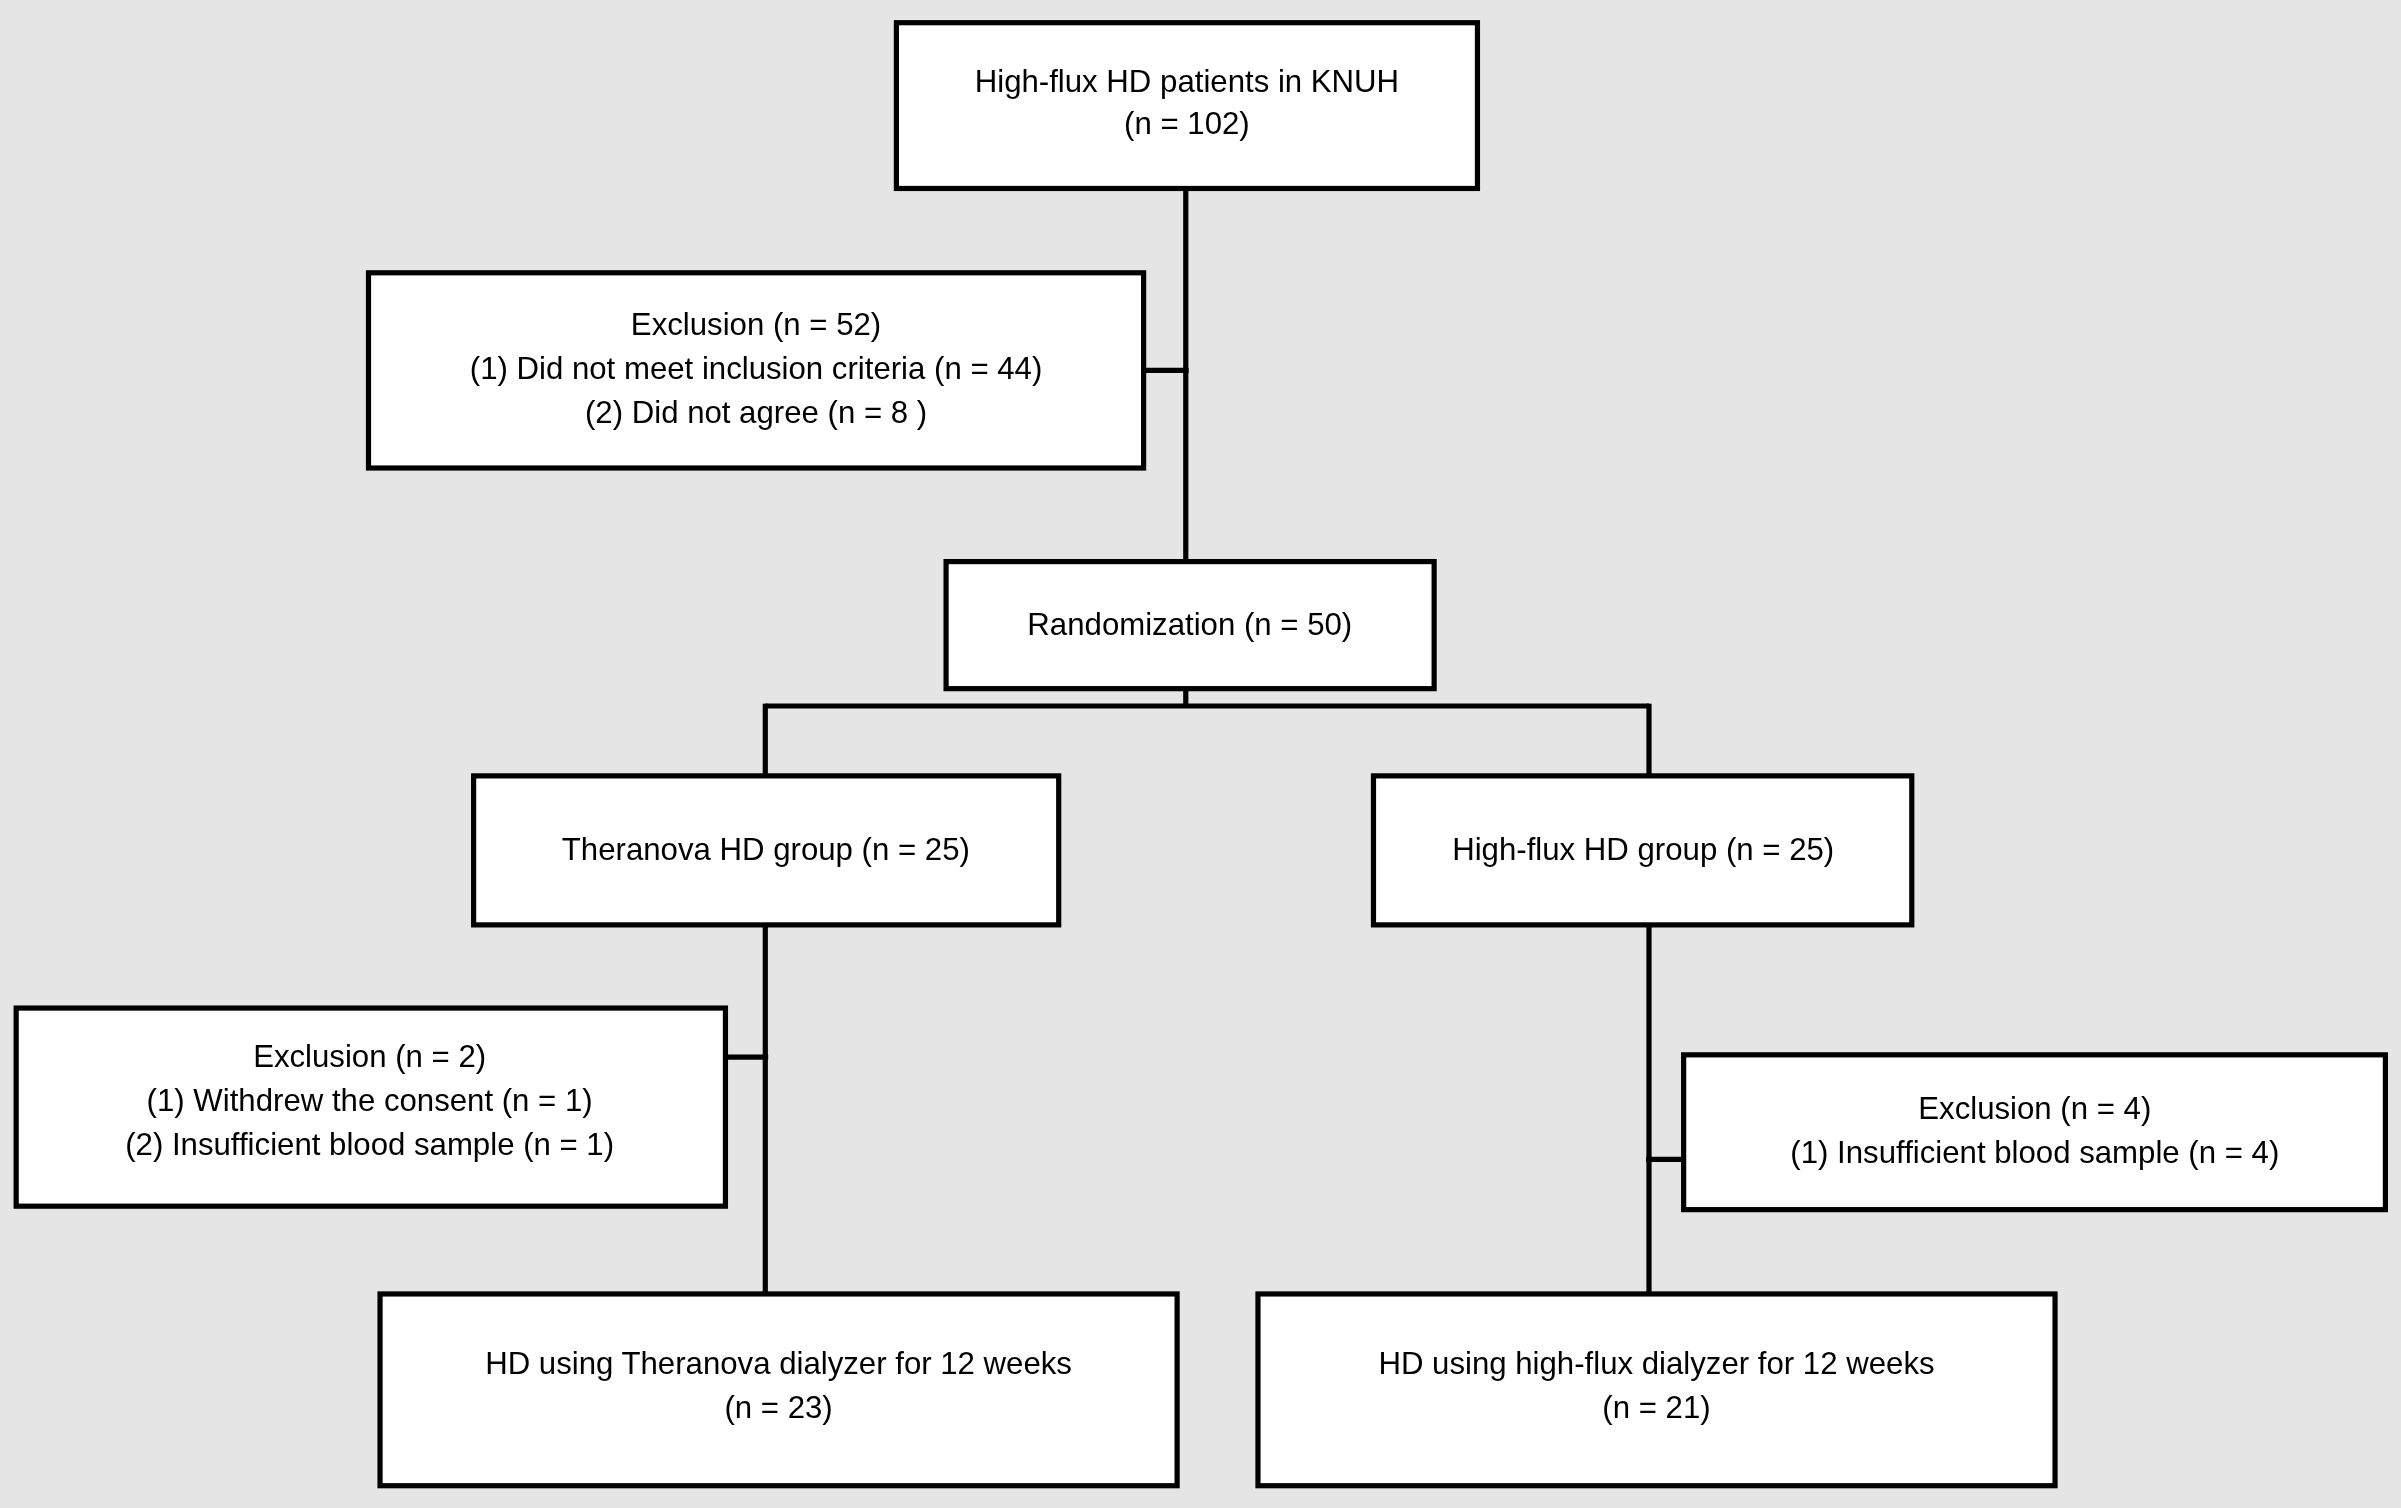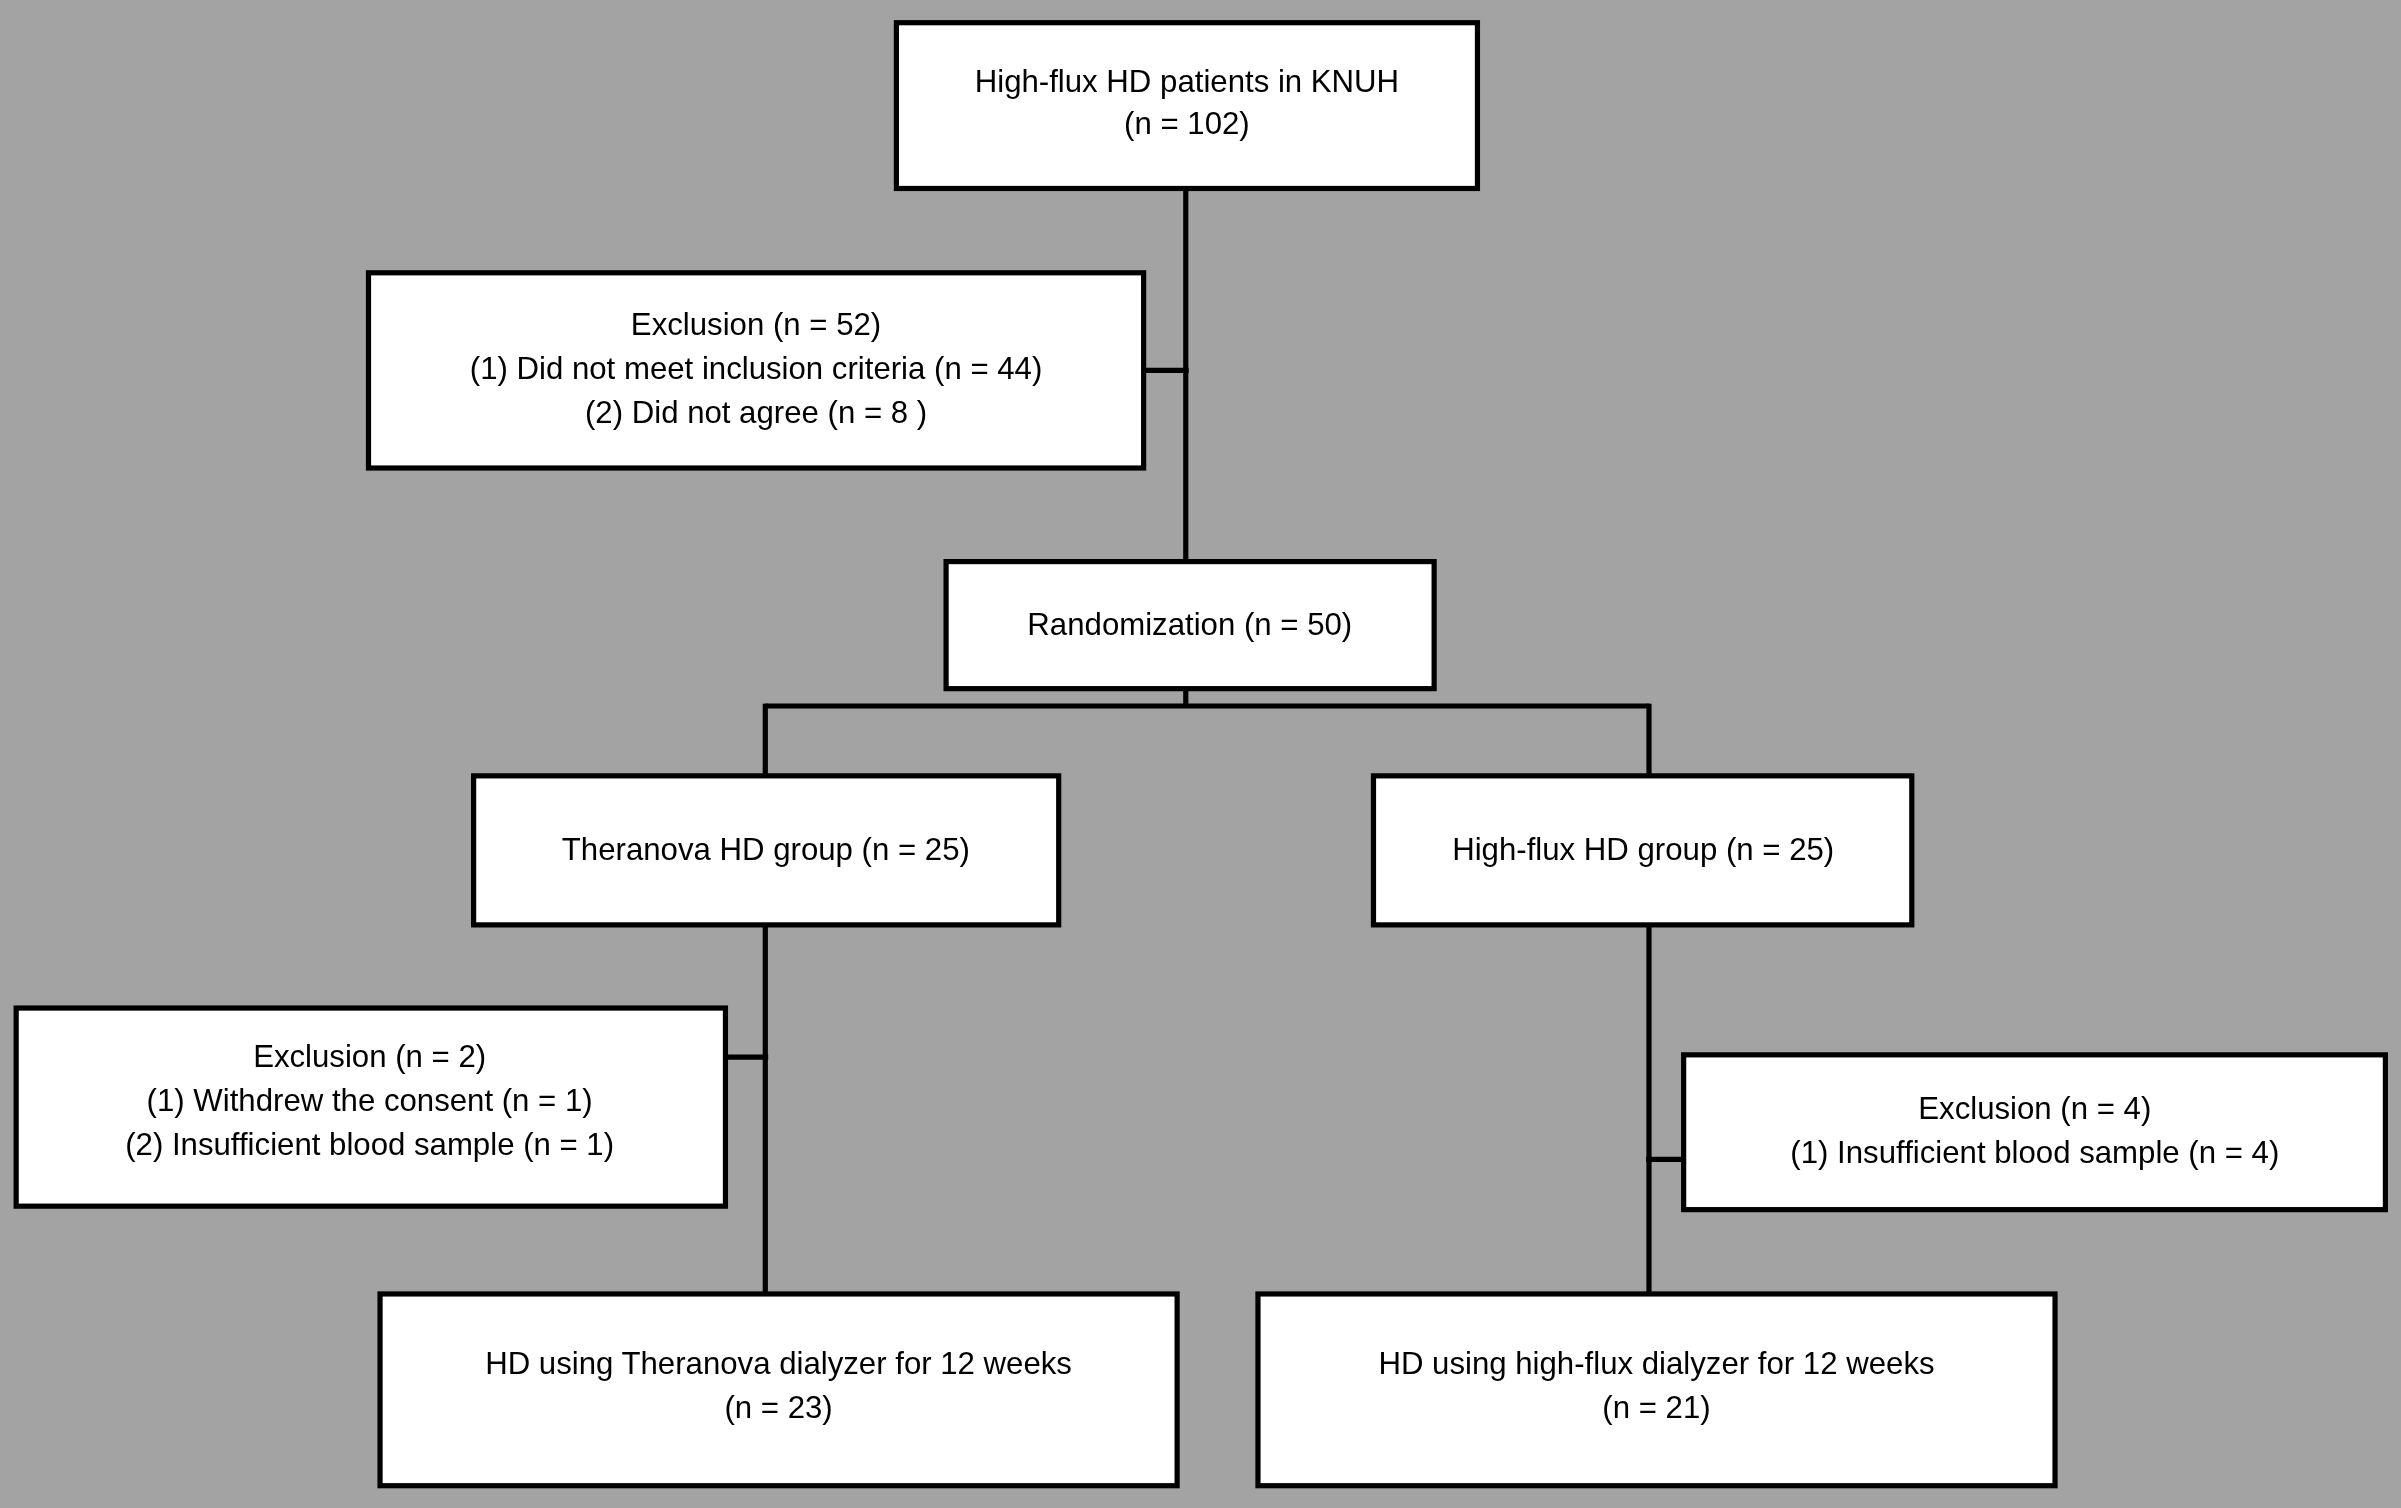--- a/index.html
+++ b/index.html
@@ -11,21 +11,21 @@
   body {
     width: 2401px;
     height: 1509px;
     overflow: hidden;
     font-family: "Liberation Sans", sans-serif;
   }
   #flow-root {
     position: relative;
     width: 2401px;
     height: 1509px;
-    background: #a3a3a3;
+    background: #e5e5e5;
   }
   svg#flow-svg {
     position: absolute;
     left: 0;
     top: 0;
     width: 2401px;
     height: 1509px;
     display: block;
   }
   .node-box {

